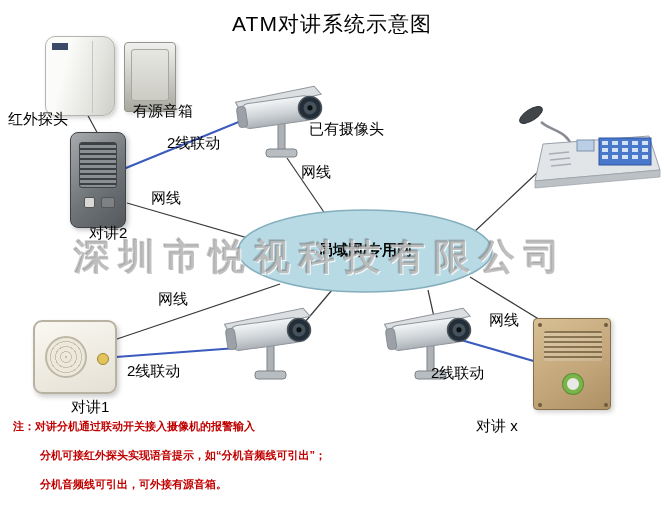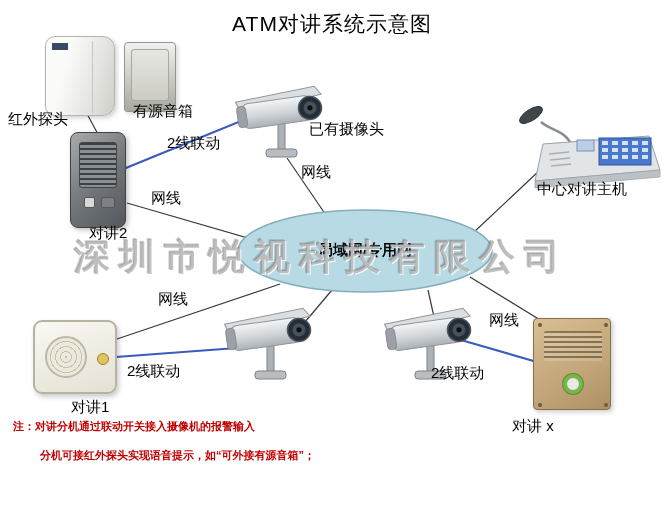--- a/index.html
+++ b/index.html
@@ -198,30 +198,30 @@
     <div class="icx-grille"></div>
     <div class="icx-btn"></div>
   </div>
 
   <div class="cloud-label">局域网/专用网</div>
 
   <div class="lbl" style="left:8px;   top:110px;">红外探头</div>
   <div class="lbl" style="left:133px; top:102px;">有源音箱</div>
   <div class="lbl" style="left:89px;  top:224px;text-align:right;">对讲2</div>
   <div class="lbl" style="left:309px; top:120px;">已有摄像头</div>
-  <div class="lbl" style="left:537px; top:180px;">中心对讲主机</div>
   <div class="lbl" style="left:71px;  top:398px;">对讲1</div>
-  <div class="lbl" style="left:512px; top:417px;text-align:right;">对讲 x</div>
+  <div class="lbl" style="left:476px; top:417px;text-align:right;">对讲 x</div>
 
   <div class="lbl" style="left:167px; top:134px;">2线联动</div>
   <div class="lbl" style="left:301px; top:163px;">网线</div>
   <div class="lbl" style="left:151px; top:189px;">网线</div>
   <div class="lbl" style="left:158px; top:290px;">网线</div>
   <div class="lbl" style="left:127px; top:362px;">2线联动</div>
   <div class="lbl" style="left:431px; top:364px;">2线联动</div>
   <div class="lbl" style="left:489px; top:311px;">网线</div>
 
   <div class="watermark">深圳市悦视科技有限公司</div>
 
   <div class="note note-1">注：对讲分机通过联动开关接入摄像机的报警输入</div>
-  <div class="note note-2">分机可接红外探头实现语音提示，如“可外接有源音箱”；</div>
+  <div class="note note-2">分机可接红外探头实现语音提示，如“分机音频线可引出”；</div>
+  <div class="note note-3">分机音频线可引出，可外接有源音箱。</div>
 
 </div>
 
 </body></html>

